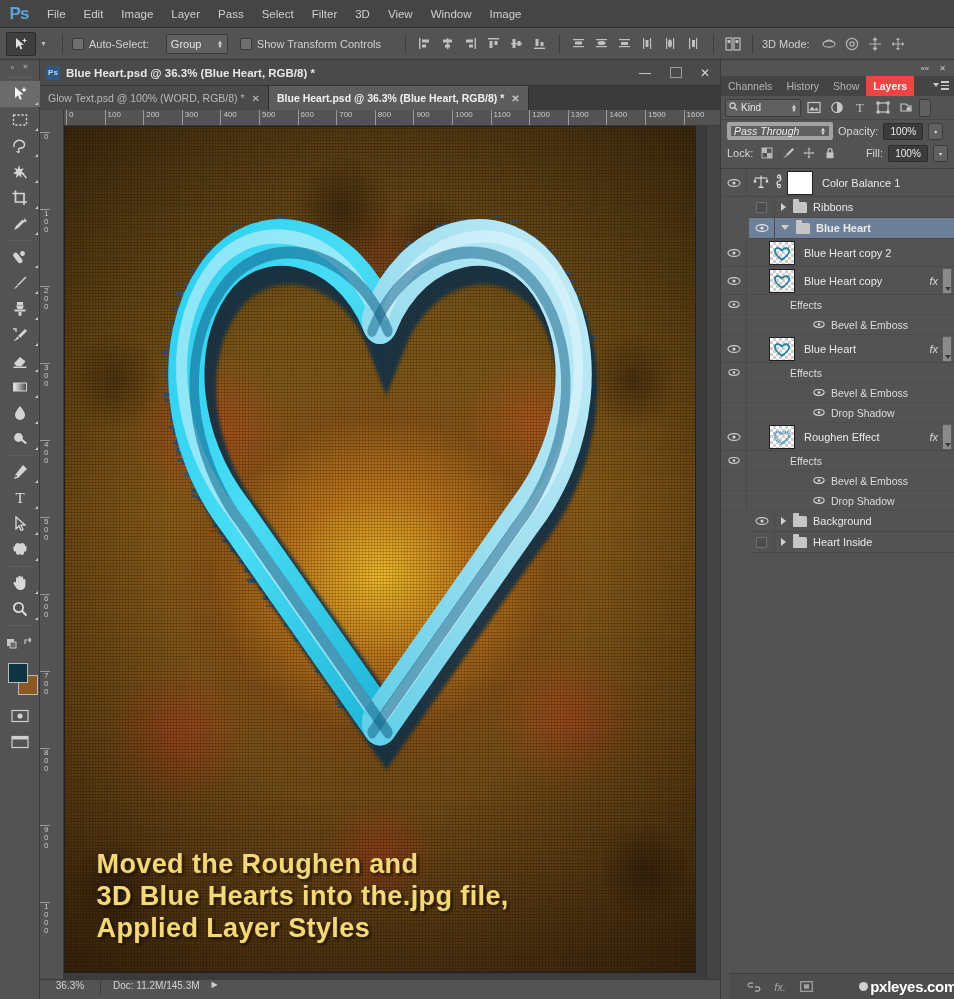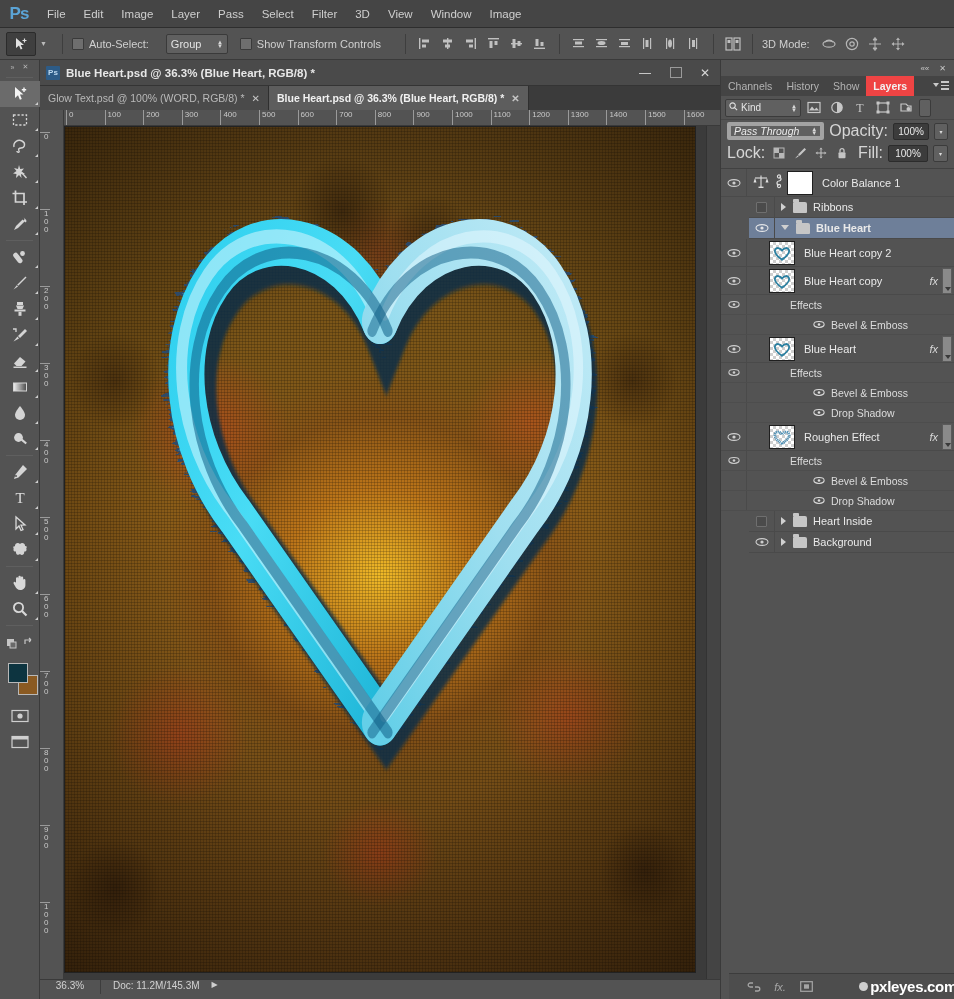--- a/index.html
+++ b/index.html
@@ -245,21 +245,21 @@
   .toggle-pill{ width:12px;height:18px;background:#606060;border:1px solid #3b3b3b;border-radius:2px; }
 
   .blend-row, .lock-row{
     height:22px; display:flex; align-items:center; padding:0 6px; gap:5px;
   }
   .blend-select{
     width:106px; height:18px; background:#606060; border:4px solid #a3a3a3; border-radius:2px;
     display:flex; align-items:center; justify-content:space-between; padding:0 3px;
     font-size:10.5px; color:#ededed;font-style:italic;
   }
-  .mini-label{ font-size:16px; color:#d6d6d6; }
+  .mini-label{ font-size:11px; color:#d6d6d6; }
   .num-field{
     width:40px; height:17px; background:#3c3c3c; border:1px solid #2c2c2c; border-radius:2px;
     display:flex; align-items:center; justify-content:center; font-size:10px; color:#eaeaea;
   }
   .num-caret{
     width:15px;height:17px;background:#606060;border:1px solid #3b3b3b;border-radius:2px;
     display:flex;align-items:center;justify-content:center;font-size:6px;color:#ddd;
   }
   .lock-icons{ display:flex; align-items:center; gap:8px; margin-left:2px;}
   .lock-icons .li{ width:13px;height:13px; display:flex;align-items:center;justify-content:center; opacity:.85;}
@@ -791,20 +791,25 @@
             <path d="M200 62 C177 18 120 12 94 42 C66 74 74 124 108 158 L200 260" fill="none" stroke="#d9f6fd" stroke-width="7" stroke-linecap="round" opacity=".55" transform="translate(-3,-3)"></path>
 
             <path d="M200 62 C223 18 280 12 306 42 C334 74 326 124 292 158 L200 260" fill="none" stroke="url(#hlR)" stroke-width="23" stroke-linecap="round"></path>
             <path d="M200 62 C223 18 280 12 306 42 C334 74 326 124 292 158 L200 260" fill="none" stroke="#eafaff" stroke-width="6" stroke-linecap="round" opacity=".5" transform="translate(3,-3)"></path>
 
             <path d="M200 62 C177 18 120 12 94 42 C66 74 74 124 108 158 L200 260" fill="none" stroke="#0f5e86" stroke-width="6" stroke-linecap="round" opacity=".55" transform="translate(5,5)"></path>
             <path d="M200 62 C223 18 280 12 306 42 C334 74 326 124 292 158 L200 260" fill="none" stroke="#0f5e86" stroke-width="6" stroke-linecap="round" opacity=".5" transform="translate(-5,5)"></path>
           </svg>
         </div>
 
+        <div class="art-caption">
+          <div>Moved the Roughen and</div>
+          <div>3D Blue Hearts into the.jpg file,</div>
+          <div>Applied Layer Styles</div>
+        </div>
       </div>
     </div>
 
     <div class="scroll-v"></div>
     <div class="scroll-h"></div>
 
     <div class="statusbar">
       <div class="sb-zoom">36.3%</div>
       <div class="sb-sep"></div>
       <div class="sb-doc">Doc: 11.2M/145.3M</div>
@@ -1126,40 +1131,40 @@
         <div class="eye-cell"></div>
         <span class="small-eye e-indent2"><svg width="12" height="9" viewBox="0 0 14 10">
               <ellipse cx="7" cy="5" rx="6" ry="3.4" fill="none" stroke="#dcdcdc" stroke-width="1.2"></ellipse>
               <circle cx="7" cy="5" r="1.5" fill="#dcdcdc"></circle>
             </svg></span>
         <span class="etxt">Drop Shadow</span>
       </div>
 
       <div class="lrow group">
         <div class="eye-cell">
-          <span class="no-eye-box"></span>
-        </div>
-        <div class="grp-tri"></div>
-        <div class="folder"></div>
-        <div class="lname">Heart Inside</div>
-      </div>
-
-      <div class="lrow group">
-        <div class="eye-cell">
           <span class="eye">
               <svg width="14" height="10" viewBox="0 0 14 10">
                 <ellipse cx="7" cy="5" rx="6" ry="3.4" fill="none" stroke="#dcdcdc" stroke-width="1.1"></ellipse>
                 <circle cx="7" cy="5" r="1.6" fill="#dcdcdc"></circle>
               </svg>
             </span>
         </div>
         <div class="grp-tri"></div>
         <div class="folder"></div>
         <div class="lname">Background</div>
       </div>
+
+      <div class="lrow group">
+        <div class="eye-cell">
+          <span class="no-eye-box"></span>
+        </div>
+        <div class="grp-tri"></div>
+        <div class="folder"></div>
+        <div class="lname">Heart Inside</div>
+      </div>
     </div>
 
     <div class="panel-bottom">
       <div class="pb-ico">
           <svg width="14" height="10" viewBox="0 0 14 10">
             <path d="M6 5 H3.2 a2 2 0 0 1 0-4 H6 M8 5 h2.8 a2 2 0 0 1 0 4 H8" fill="none" stroke="#c2c2c2" stroke-width="1.3"></path>
           </svg>
         </div>
       <div class="pb-ico">
           <span style="font-style:italic;color:#c2c2c2;font-size:11px">fx.</span>

